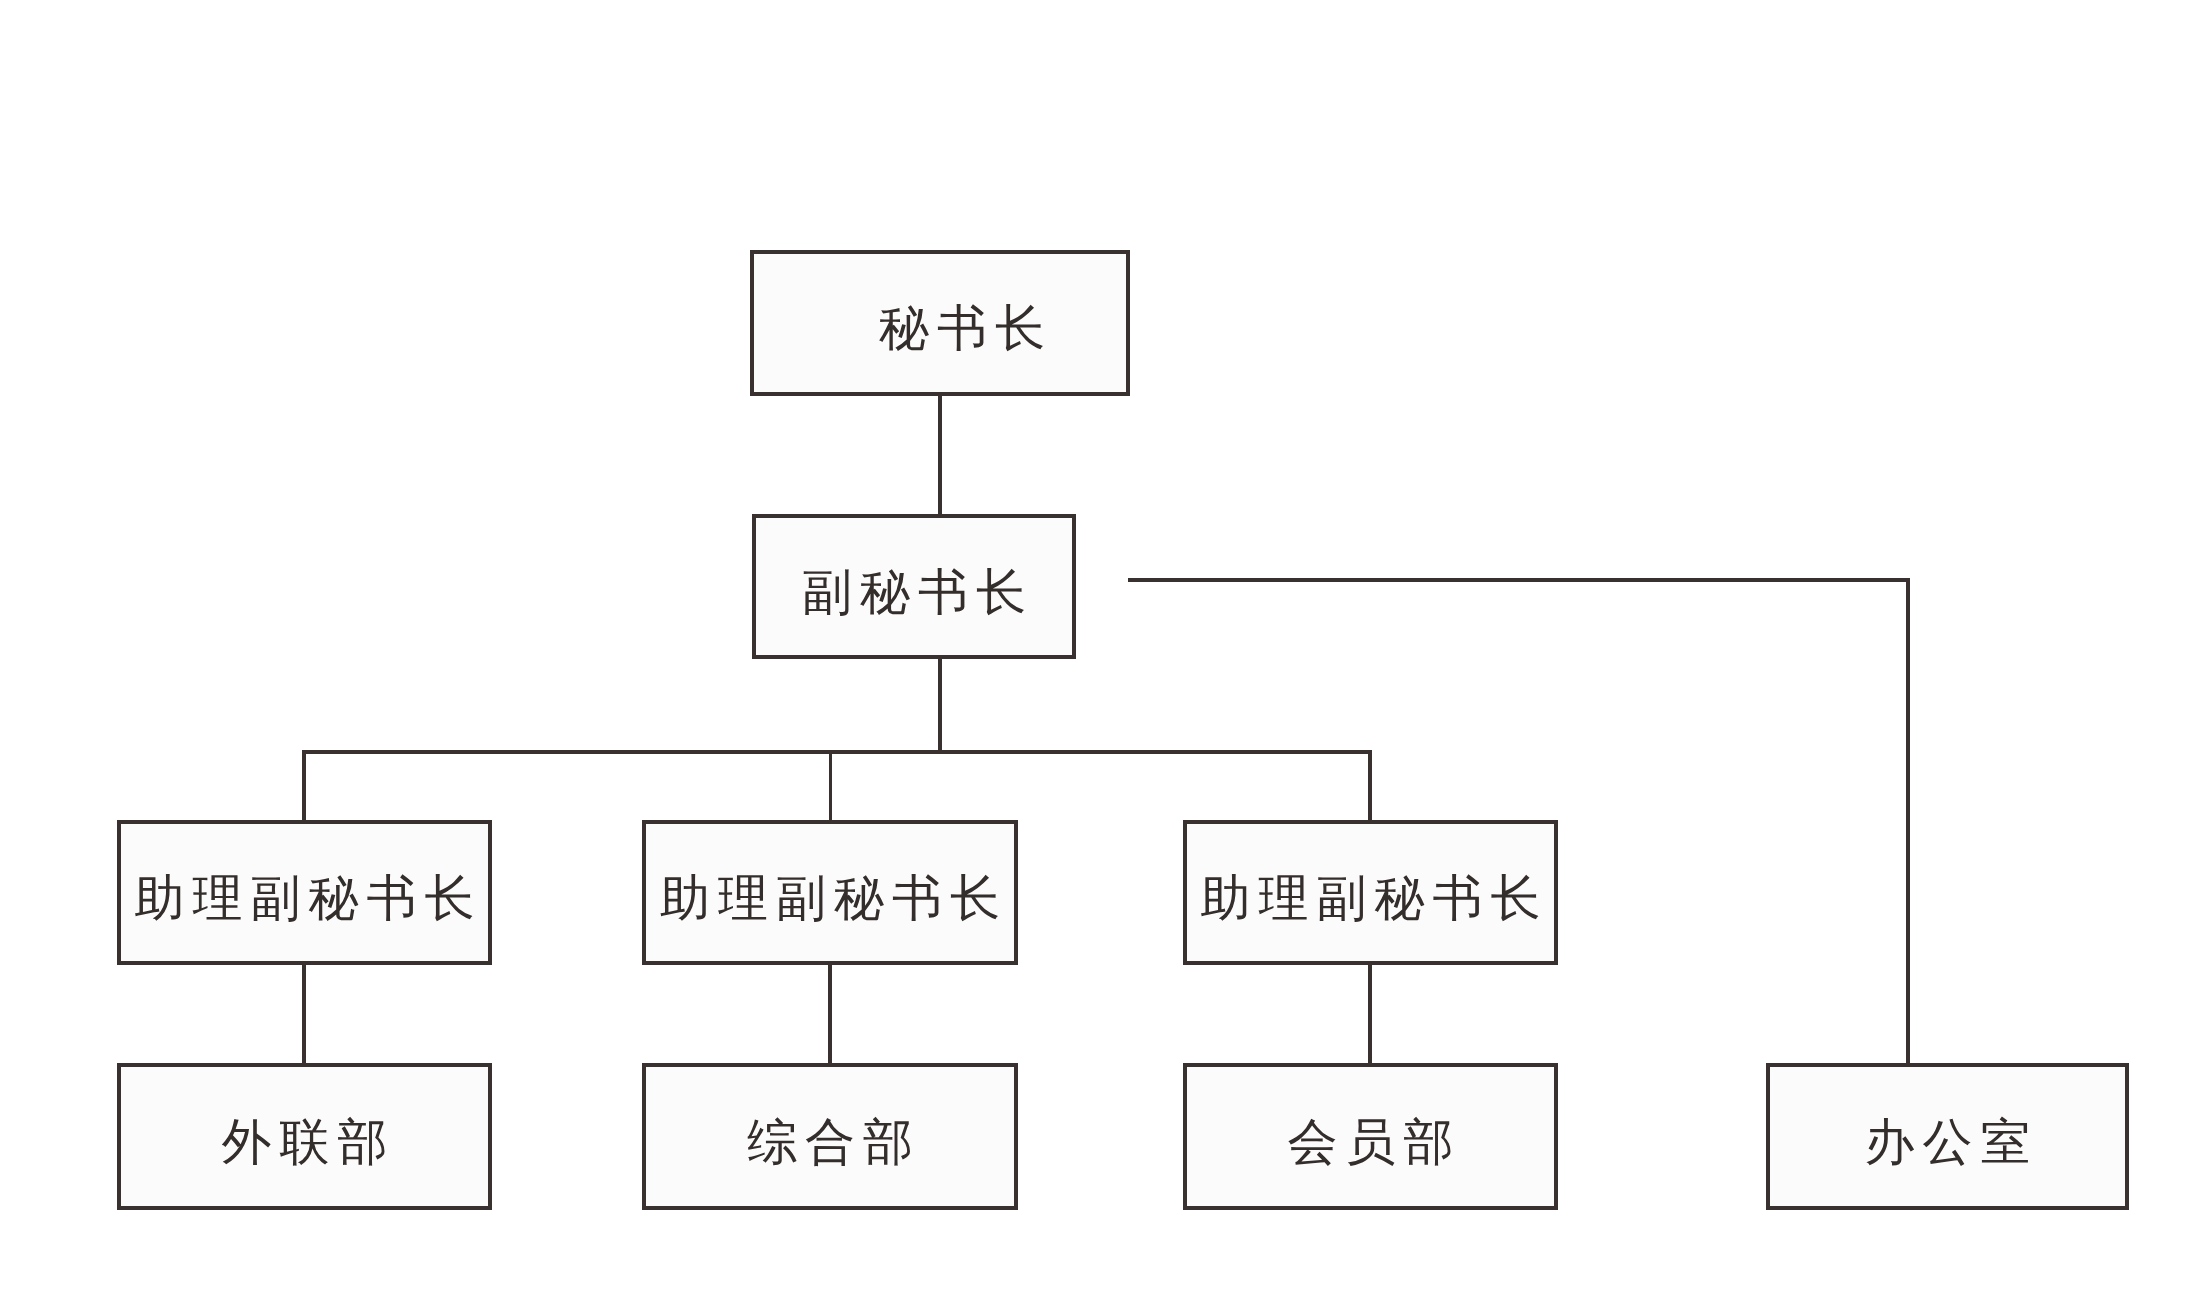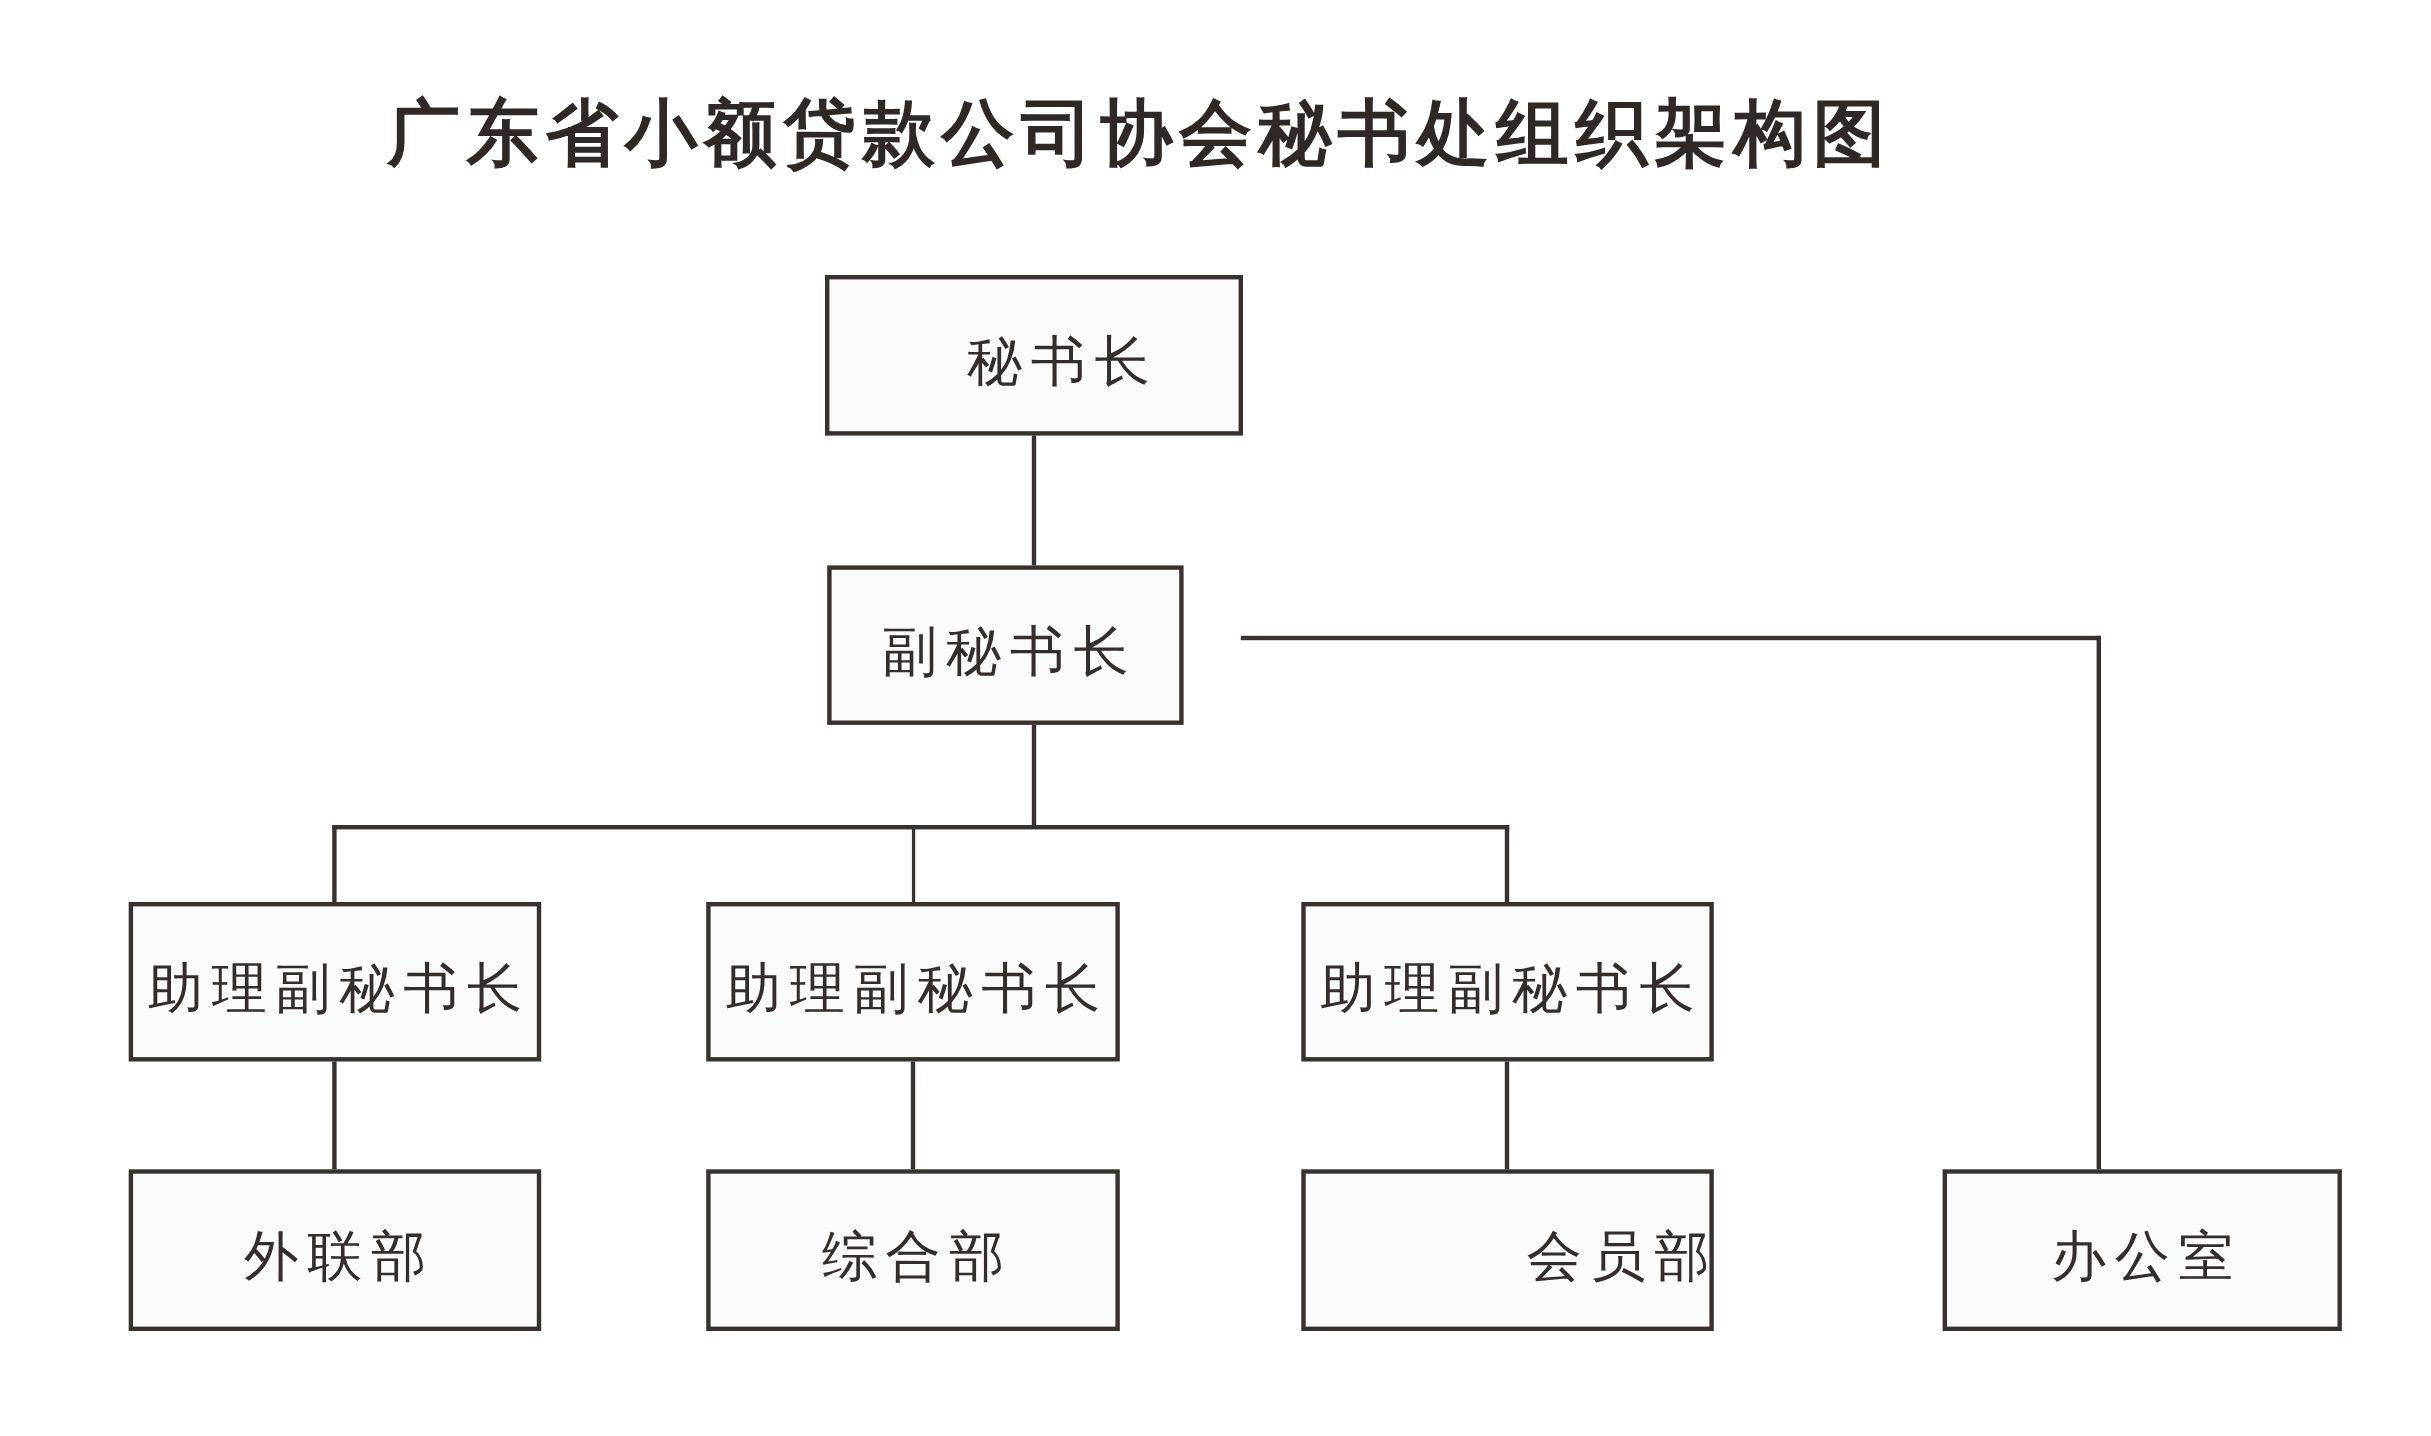--- a/index.html
+++ b/index.html
@@ -65,29 +65,28 @@
     padding-top: 10px;
   }
   
   .n-sg  { left: 750px;  top: 250px;  width: 380px; height: 146px; padding-left: 44px; }
   .n-dsg { left: 752px;  top: 514px;  width: 324px; height: 145px; }
   .n-a1  { left: 117px;  top: 820px;  width: 375px; height: 145px; }
   .n-a2  { left: 642px;  top: 820px;  width: 376px; height: 145px; }
   .n-a3  { left: 1183px; top: 820px;  width: 375px; height: 145px; }
   .n-ext { left: 117px;  top: 1063px; width: 375px; height: 147px; }
   .n-gen { left: 642px;  top: 1063px; width: 376px; height: 147px; }
-  .n-mem { left: 1183px; top: 1063px; width: 375px; height: 147px; justify-content: flex-end; }
+  .n-mem { left: 1183px; top: 1063px; width: 375px; height: 147px; }
   .n-off { left: 1730px; top: 1063px; width: 363px; height: 147px; margin-left: 36px; }
 </style>
 </head>
 <body>
 
 <div class="canvas">
 
-  <h1 class="chart-title">广东省小额贷款公司协会秘书处组织架构图</h1>
 
   <div class="line l-sg-dsg"></div>
   <div class="line l-office-h"></div>
   <div class="line l-office-v"></div>
   <div class="line l-riser"></div>
   <div class="line l-dist"></div>
   <div class="line l-drop-1"></div>
   <div class="line l-drop-2"></div>
   <div class="line l-drop-3"></div>
   <div class="line l-c1"></div>

